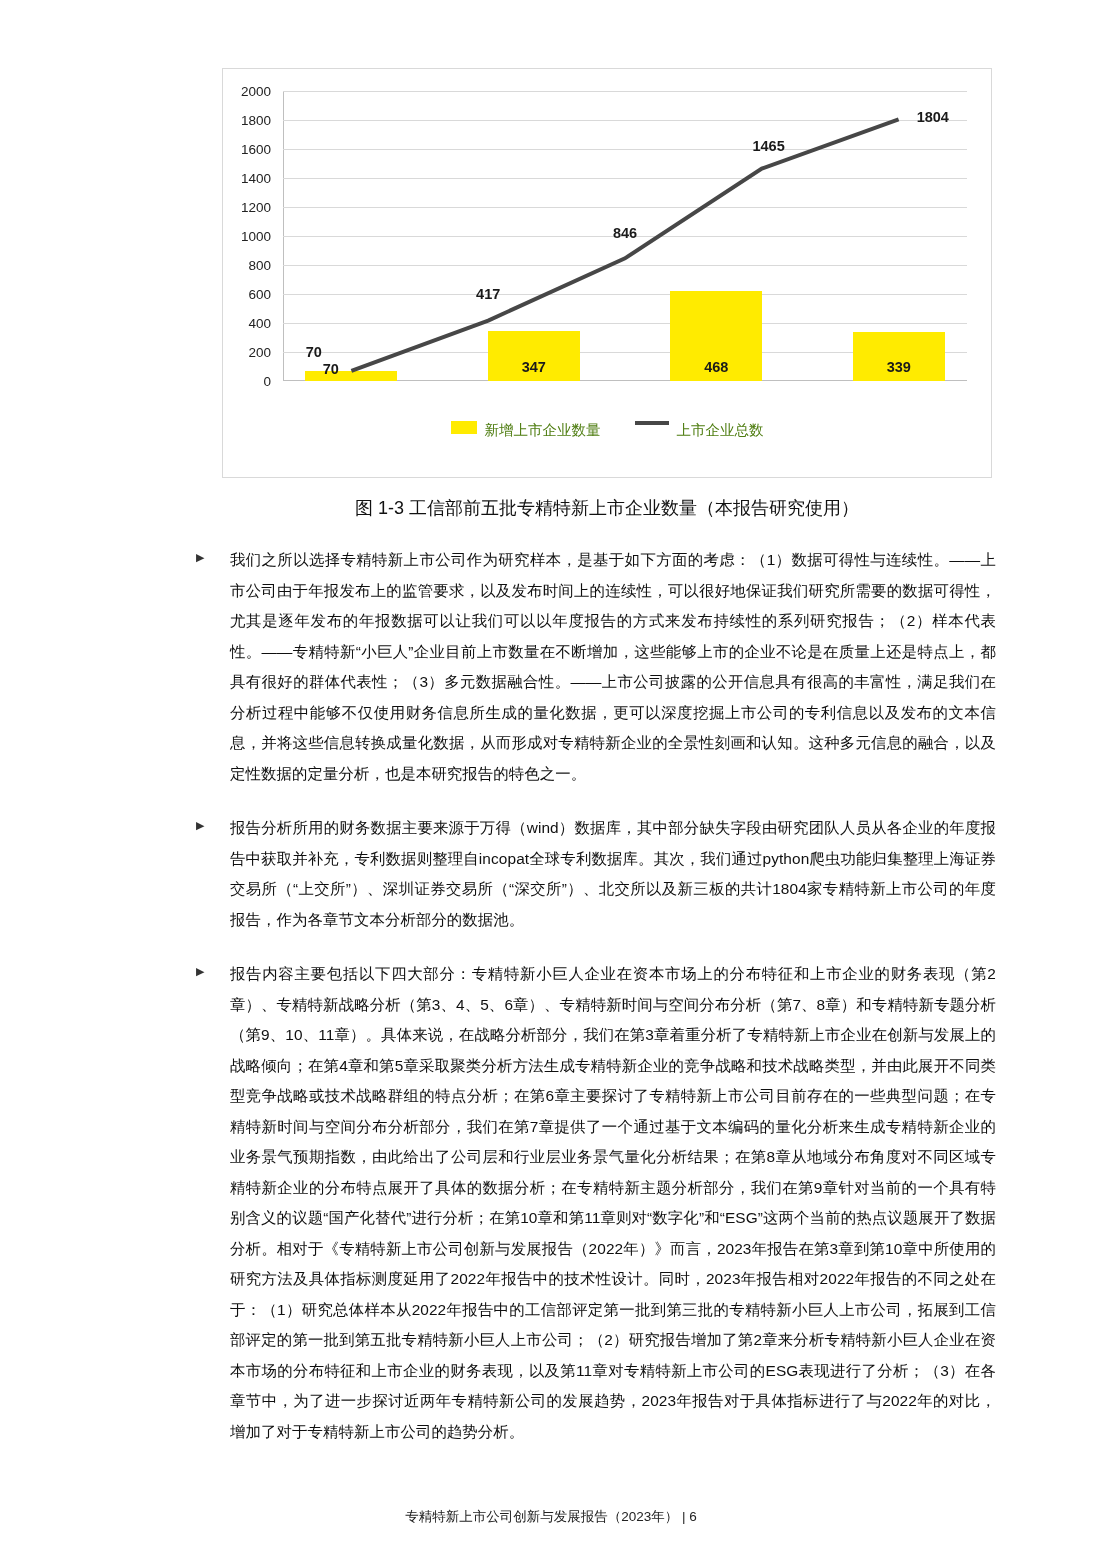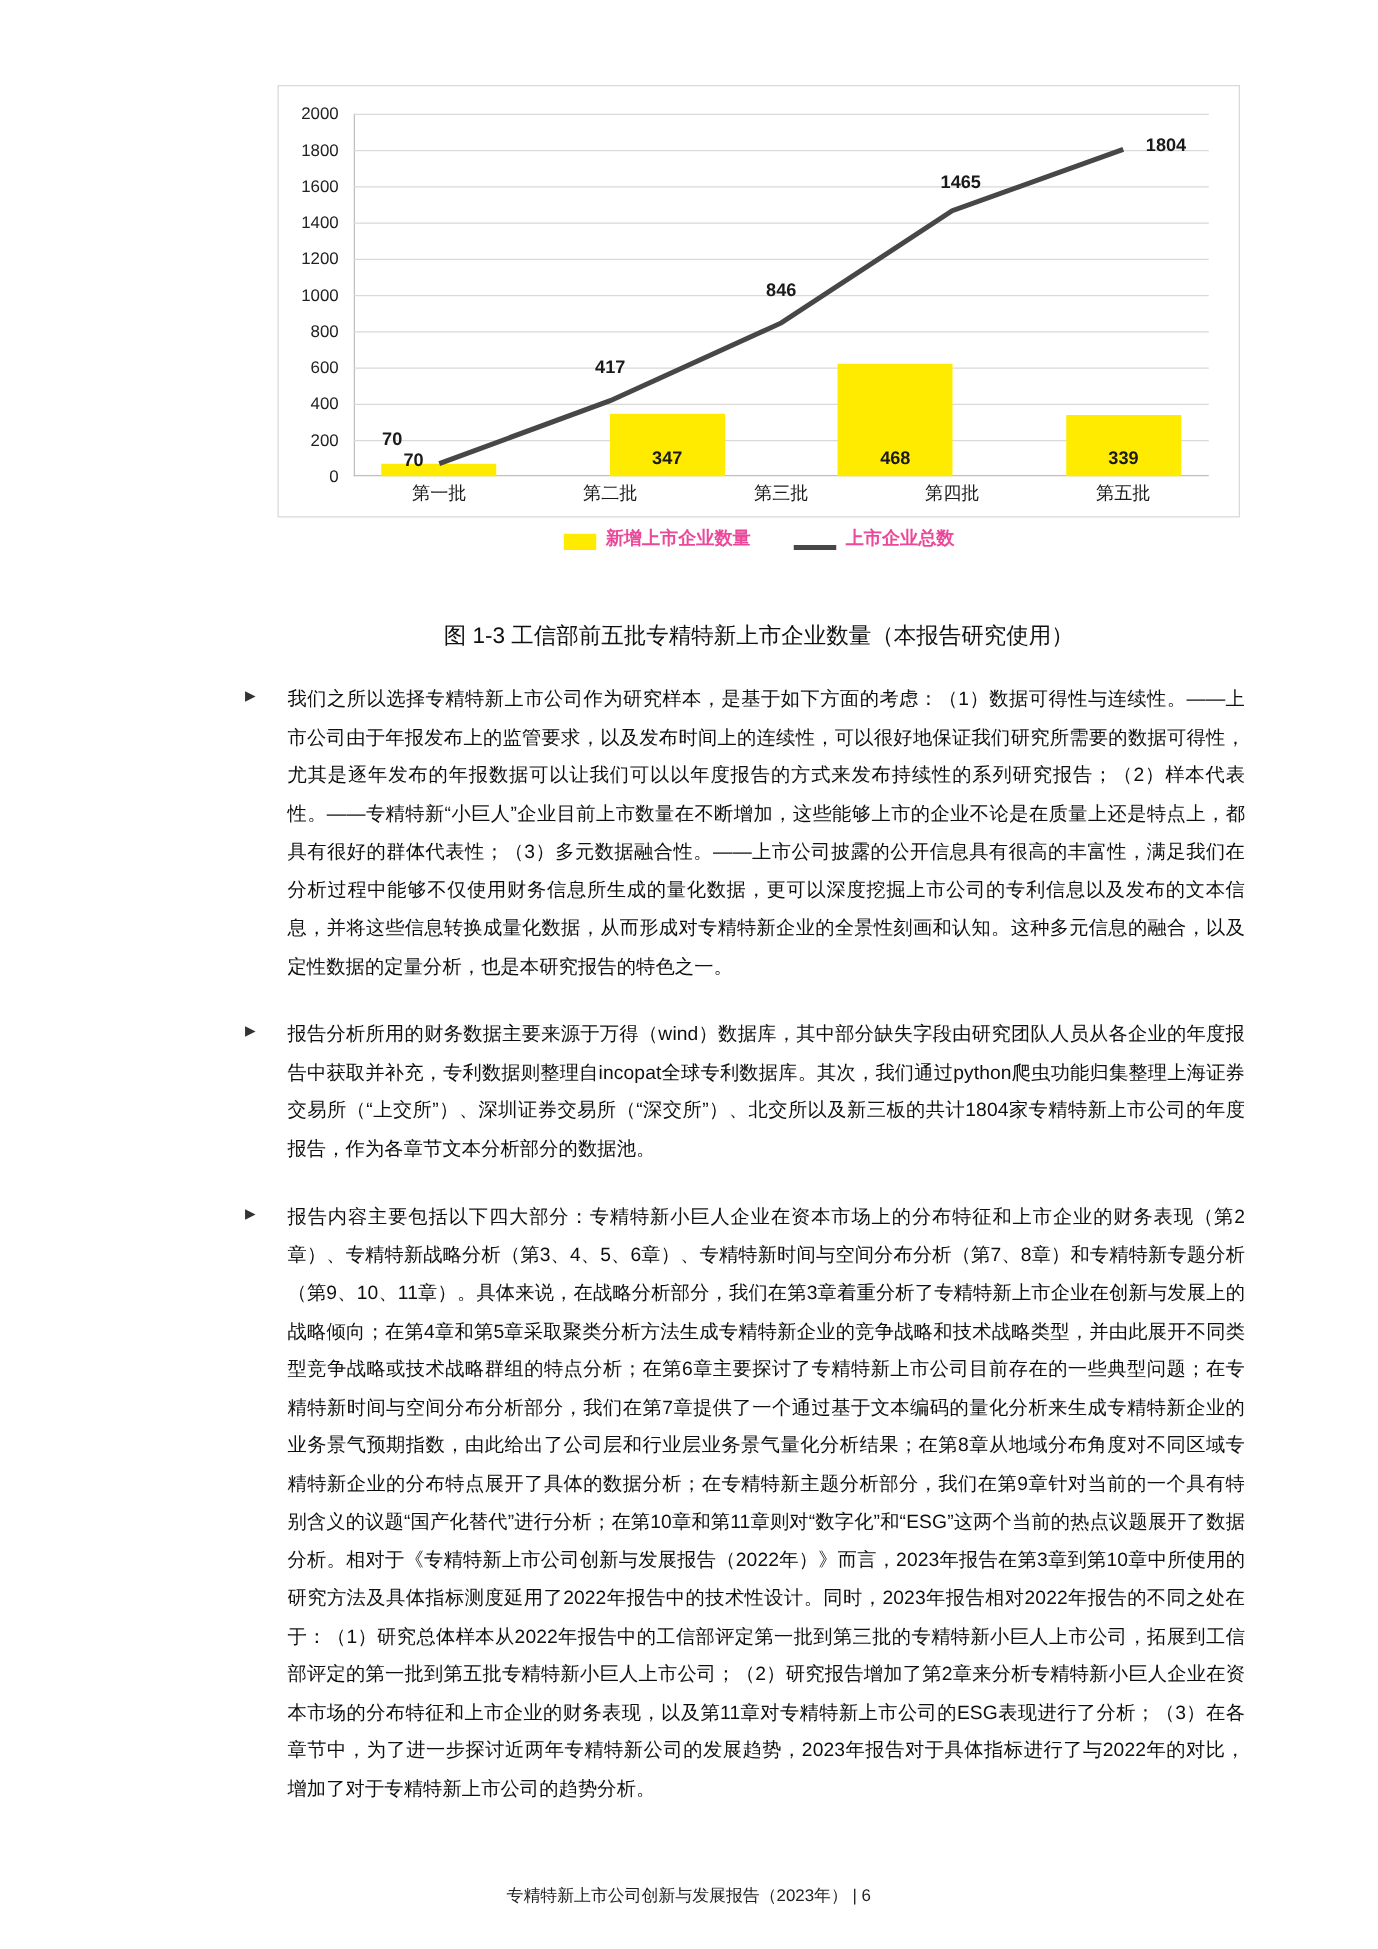--- a/index.html
+++ b/index.html
@@ -22,21 +22,21 @@
     box-sizing: border-box;
     padding: 0;
   }
 
   
   .figure-wrap {
     position: absolute;
     left: 222px;
     top: 68px;
     width: 770px;
-    height: 346px;
+    height: 410px;
     border: 1px solid #d9d9d9;
     background: #ffffff;
     box-sizing: border-box;
   }
   .chart-area {
     position: absolute;
     left: 0; top: 0;
     width: 768px;
     height: 408px;
   }
@@ -146,25 +146,24 @@
     position: absolute;
     left: 0; right: 0;
     top: 352px;
     display: flex;
     justify-content: center;
     align-items: center;
     gap: 34px;
   }
   .legend-item {
     display: flex;
-    align-items: flex-end;
+    align-items: flex-start;
     gap: 8px;
     font-size: 14.5px;
-    color: #ec4899;
-    font-weight: bold;
+    color: #4d7c0f;
   }
   .legend-swatch-bar {
     width: 26px;
     height: 13px;
     background: #ffeb00;
     display: inline-block;
   }
   .legend-swatch-line {
     width: 34px;
     height: 4px;
@@ -281,27 +280,20 @@
 
         <div class="line-label" style="left:7%; top:96%">70</div>
         <div class="line-label" style="left:30%; top:70%">417</div>
         <div class="line-label" style="left:50%; top:49%">846</div>
         <div class="line-label" style="left:71%; top:19%">1465</div>
         <div class="line-label" style="left:95%; top:9%">1804</div>
 
         <div class="line-label" style="left:4.5%; top:90%">70</div>
       </div>
 
-      <div class="x-labels">
-        <div class="x-label">第一批</div>
-        <div class="x-label">第二批</div>
-        <div class="x-label">第三批</div>
-        <div class="x-label">第四批</div>
-        <div class="x-label">第五批</div>
-      </div>
 
       <div class="legend">
         <div class="legend-item">
           <span class="legend-swatch-bar"></span>
           <span>新增上市企业数量</span>
         </div>
         <div class="legend-item">
           <span class="legend-swatch-line"></span>
           <span>上市企业总数</span>
         </div>

